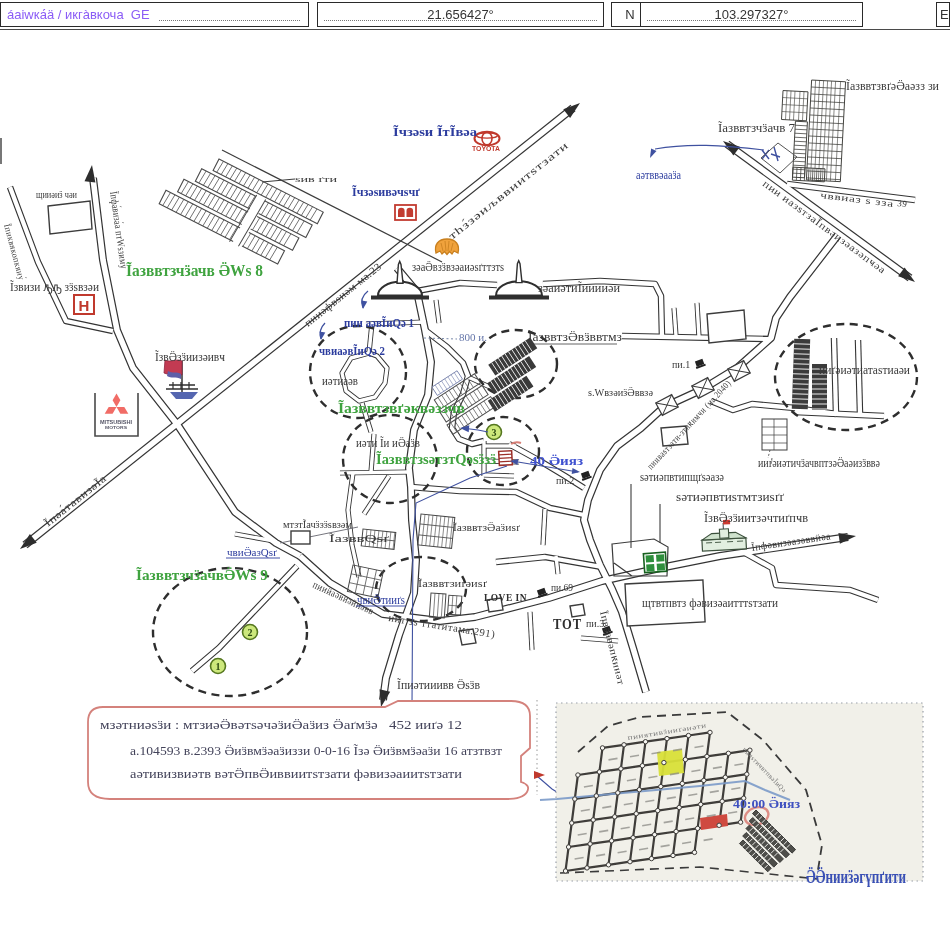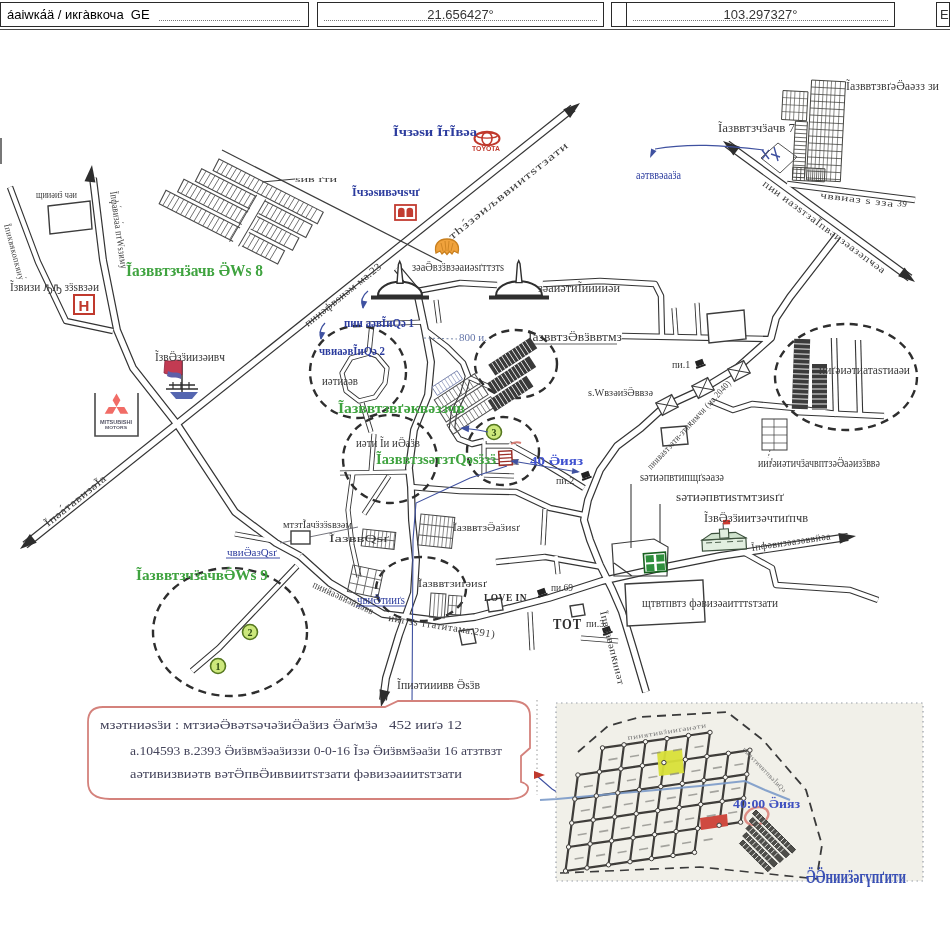--- a/index.html
+++ b/index.html
@@ -2,31 +2,31 @@
 <html><head><meta charset="utf-8"><style>
 html,body{margin:0;padding:0;background:#fff;width:950px;height:940px;overflow:hidden;filter:blur(0.3px)}
 *{box-sizing:border-box}
 .hd{position:absolute;border:1.6px solid #2a2a2a;height:25px;top:2px;background:#fff;
  font-family:"Liberation Sans",sans-serif;font-size:13px;color:#333}
 .du{border-bottom:1.6px dotted #777}
 </style></head><body>
 
 <div style="position:absolute;left:0;top:0;width:950px;height:32px">
 <div class="hd" style="left:0;width:309px">
-      <span style="position:absolute;left:6px;top:4px;color:#000000">áаіwка́ä / икгàвкоча &nbsp;GE</span>
+      <span style="position:absolute;left:6px;top:4px;color:#8b5cf6">áаіwка́ä / икгàвкоча &nbsp;GE</span>
       <span class="du" style="position:absolute;left:158px;right:8px;top:17px"></span>
     </div>
 <div class="hd" style="left:317px;width:287px">
       <span style="position:absolute;left:0;right:0;top:4px;text-align:center">21.656427°</span>
       <span class="du" style="position:absolute;left:6px;right:6px;top:17px"></span>
     </div>
 <div class="hd" style="left:611px;width:38px">
       <span style="position:absolute;left:0;right:0;top:4px;text-align:center">N</span>
     </div>
-<div class="hd" style="left:626px;width:269px">
+<div class="hd" style="left:640px;width:223px">
       <span style="position:absolute;left:0;right:0;top:4px;text-align:center">103.297327°</span>
       <span class="du" style="position:absolute;left:6px;right:6px;top:17px"></span>
     </div>
 <div class="hd" style="left:936px;width:14px">
       <span style="position:absolute;left:3px;top:4px">E</span>
     </div>
 <div style="position:absolute;left:0;top:29px;width:950px;border-top:1.3px solid #4a4a4a"></div>
 </div>
 <svg width="950" height="940" viewBox="0 0 950 940" style="position:absolute;left:0;top:0" font-family="Liberation Serif">
 <defs>

